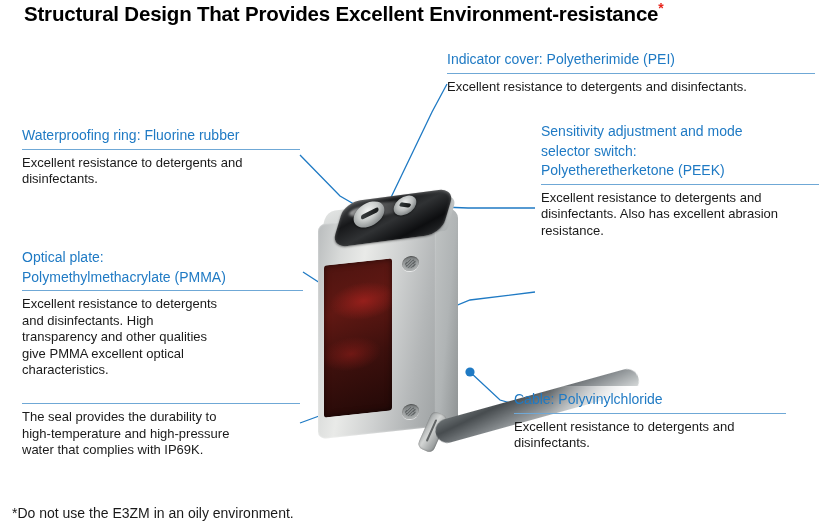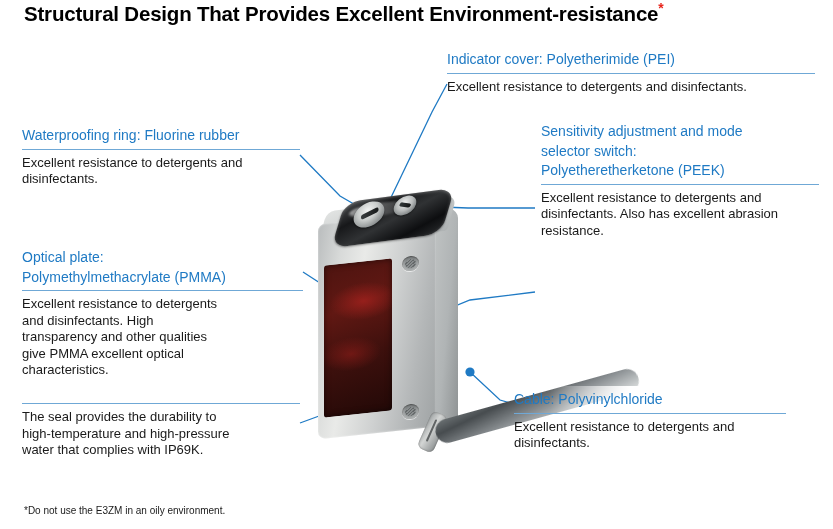--- a/index.html
+++ b/index.html
@@ -26,22 +26,22 @@
   }
   .co-rule{
     height:1px;background:#6fa8d6;margin-top:3px;margin-bottom:5px;
   }
   .co-body{
     color:#1a1a1a;font-size:13px;line-height:16.6px;white-space:pre-line;
   }
 
   
   .footnote{
-    position:absolute;left:24px;top:505px;width:420px;
-    font-size:10px;color:#1a1a1a;
+    position:absolute;left:12px;top:505px;width:420px;
+    font-size:14px;color:#1a1a1a;
   }
 
   
   .leaders{position:absolute;left:0;top:0;width:833px;height:529px;
            pointer-events:none;}
 
   
   .product{position:absolute;left:300px;top:190px;width:230px;height:270px;}
 
   

